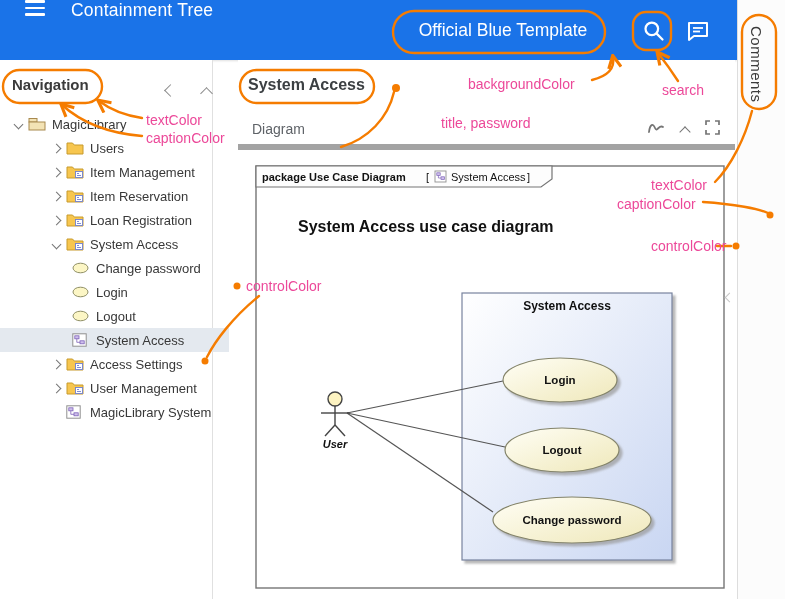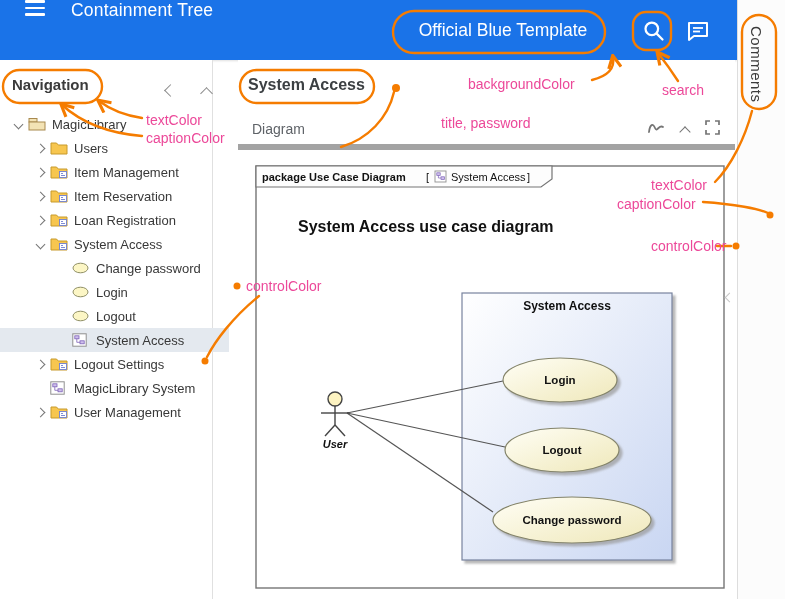--- a/index.html
+++ b/index.html
@@ -19,21 +19,21 @@
 
   
   .left-panel{position:absolute;left:0;top:60px;width:213px;height:539px;background:#fff;
     border-right:1px solid #e0e0e0}
   .nav-title{position:absolute;left:12px;top:16px;font-size:15px;font-weight:bold;color:#3b3b3b}
   .nav-chev{position:absolute;cursor:pointer}
   .tree{position:absolute;left:0;top:52px;width:229px}
   .row{height:24px;display:flex;align-items:center;font-size:13px;color:#383838;cursor:pointer;
     white-space:nowrap}
   .row.sel{background:#e4e9ef}
-  .lvl0{padding-left:8px}.lvl1{padding-left:30px}.lvl2{padding-left:52px}
+  .lvl0{padding-left:8px}.lvl1{padding-left:46px}.lvl2{padding-left:52px}
   .chevbox{width:20px;min-width:20px;display:flex;align-items:center;justify-content:center}
   .ticon{width:22px;min-width:22px;display:flex;align-items:center}
   .tlabel{margin-left:2px}
 
   
   .chev{display:inline-block;width:7px;height:7px;border-right:1.7px solid #757575;
     border-bottom:1.7px solid #757575}
   .chev.right{transform:rotate(-45deg)}
   .chev.down{transform:rotate(45deg)}
   .chev.left{transform:rotate(135deg)}
@@ -233,48 +233,48 @@
       <span class="chevbox">
           <i class="chev right"></i>
         </span>
       <span class="ticon">
         <svg width="18" height="14" viewBox="0 0 18 14">
             <path d="M1 2 h5.5 l1.8 2 H17 v9 H1 z" fill="#f7c64f" stroke="#c79a2c" stroke-linejoin="round"></path>
             <rect x="9.5" y="6.5" width="7" height="6" fill="#fff" stroke="#6f7fd0" stroke-width="0.9"></rect>
             <path d="M11 8.5 h2 M11 10.5 h4" stroke="#6f7fd0" stroke-width="0.9"></path>
           </svg>
       </span>
-      <span class="tlabel">Logout Settings</span>
+      <span class="tlabel">Access Settings</span>
+    </div>
+
+    <div class="row lvl1">
+      <span class="chevbox">
+          <i class="chev right"></i>
+        </span>
+      <span class="ticon">
+        <svg width="18" height="14" viewBox="0 0 18 14">
+            <path d="M1 2 h5.5 l1.8 2 H17 v9 H1 z" fill="#f7c64f" stroke="#c79a2c" stroke-linejoin="round"></path>
+            <rect x="9.5" y="6.5" width="7" height="6" fill="#fff" stroke="#6f7fd0" stroke-width="0.9"></rect>
+            <path d="M11 8.5 h2 M11 10.5 h4" stroke="#6f7fd0" stroke-width="0.9"></path>
+          </svg>
+      </span>
+      <span class="tlabel">User Management</span>
     </div>
 
     <div class="row lvl1">
       <span class="chevbox"></span>
       <span class="ticon">
         <svg width="15" height="14" viewBox="0 0 15 14">
             <rect x="0.8" y="0.8" width="13.4" height="12.4" fill="#fff" stroke="#909090"></rect>
             <rect x="2.8" y="2.8" width="4.2" height="3" fill="#cfc0ec" stroke="#7d62b8" stroke-width="0.8"></rect>
             <path d="M4.8 5.8 V9.3 H8" fill="none" stroke="#7d62b8" stroke-width="0.8"></path>
             <rect x="8" y="7.8" width="4.2" height="3" fill="#cfc0ec" stroke="#7d62b8" stroke-width="0.8"></rect>
           </svg>
       </span>
       <span class="tlabel">MagicLibrary System</span>
-    </div>
-
-    <div class="row lvl1">
-      <span class="chevbox">
-          <i class="chev right"></i>
-        </span>
-      <span class="ticon">
-        <svg width="18" height="14" viewBox="0 0 18 14">
-            <path d="M1 2 h5.5 l1.8 2 H17 v9 H1 z" fill="#f7c64f" stroke="#c79a2c" stroke-linejoin="round"></path>
-            <rect x="9.5" y="6.5" width="7" height="6" fill="#fff" stroke="#6f7fd0" stroke-width="0.9"></rect>
-            <path d="M11 8.5 h2 M11 10.5 h4" stroke="#6f7fd0" stroke-width="0.9"></path>
-          </svg>
-      </span>
-      <span class="tlabel">User Management</span>
     </div>
 
   </div>
 </div>
 
 <div class="main">
   <div class="main-title">System Access</div>
   <div class="pane-bar">
     <div class="pane-caption">Diagram</div>
     <div class="tools">

